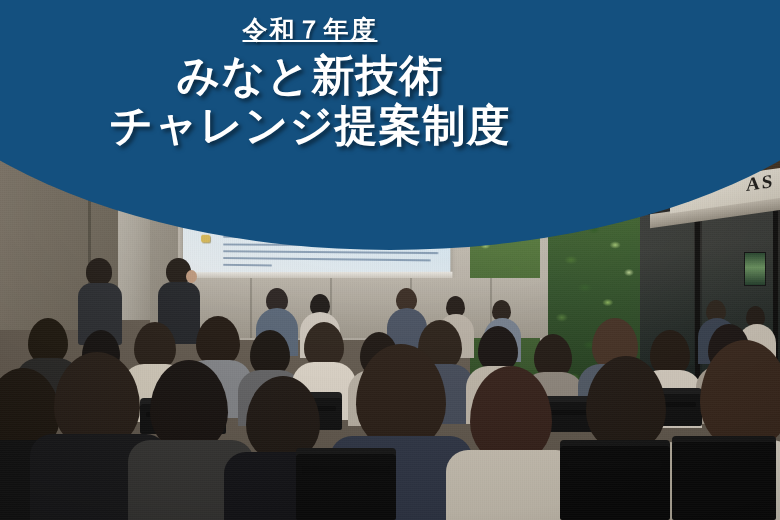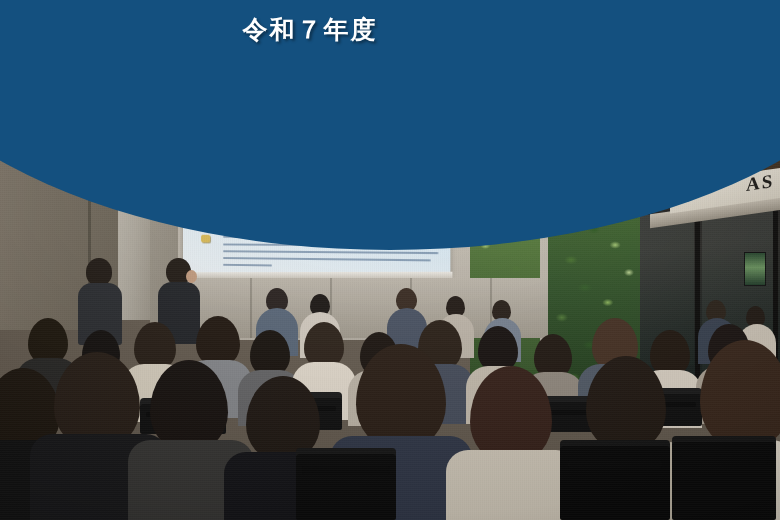--- a/index.html
+++ b/index.html
@@ -260,20 +260,21 @@
     text-align: center;
     color: #ffffff;
     font-family: "DejaVu Sans", "Liberation Sans", sans-serif;
   }
   .era-line {
     font-size: 25px;
     font-weight: 700;
     letter-spacing: 2px;
     line-height: 1.25;
     text-shadow: 2px 2px 3px rgba(0,0,0,0.45);
+    text-decoration: underline;
   }
   .main-line {
     font-size: 43px;
     font-weight: 900;
     letter-spacing: 1px;
     line-height: 1.1;
     margin-top: 7px;
     text-shadow: 3px 3px 4px rgba(0,0,0,0.5);
     white-space: nowrap;
   }
@@ -440,16 +441,18 @@
     <div class="chair-slat" style="left:680px; top:456px; width:88px; height:8px;"></div>
 
     <div class="photo-shade"></div>
     <div class="photo-grain"></div>
   </div>
 
   <div class="navy-shape"></div>
 
   <div class="title-block">
     <div class="era-line">令和７年度</div>
+    <div class="main-line">みなと新技術</div>
+    <div class="main-line second">チャレンジ提案制度</div>
   </div>
 
 
 </div>
 
 </body></html>

